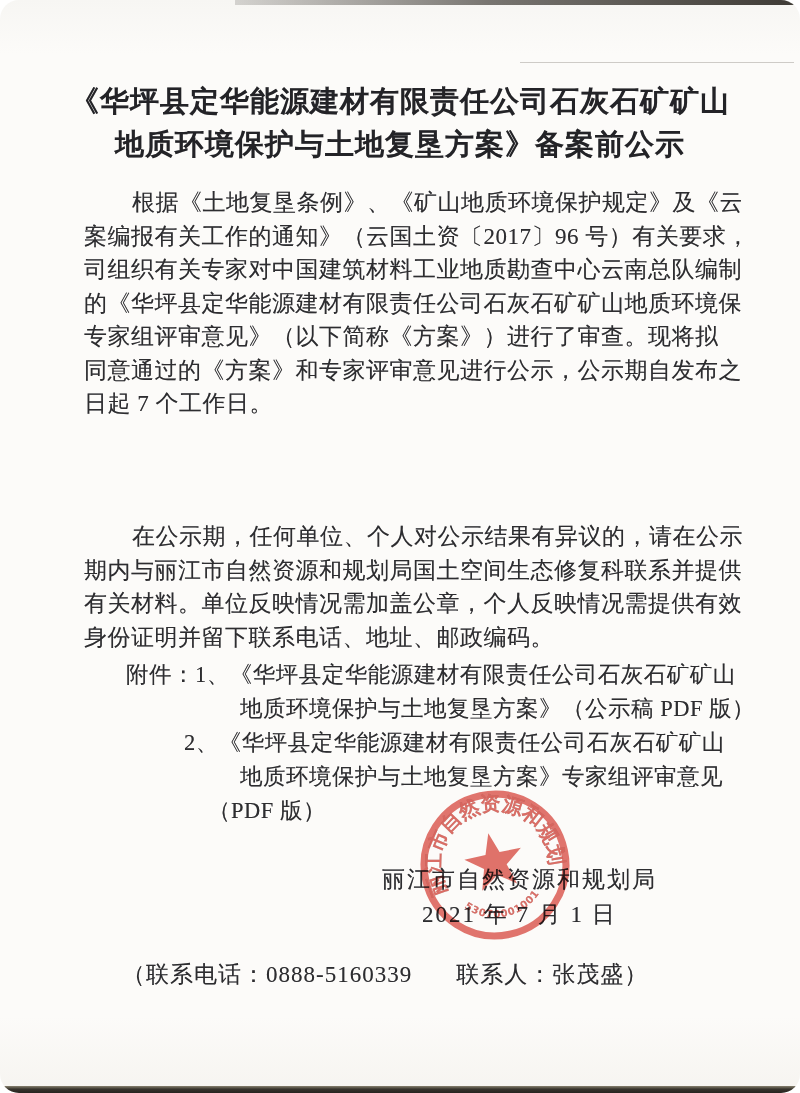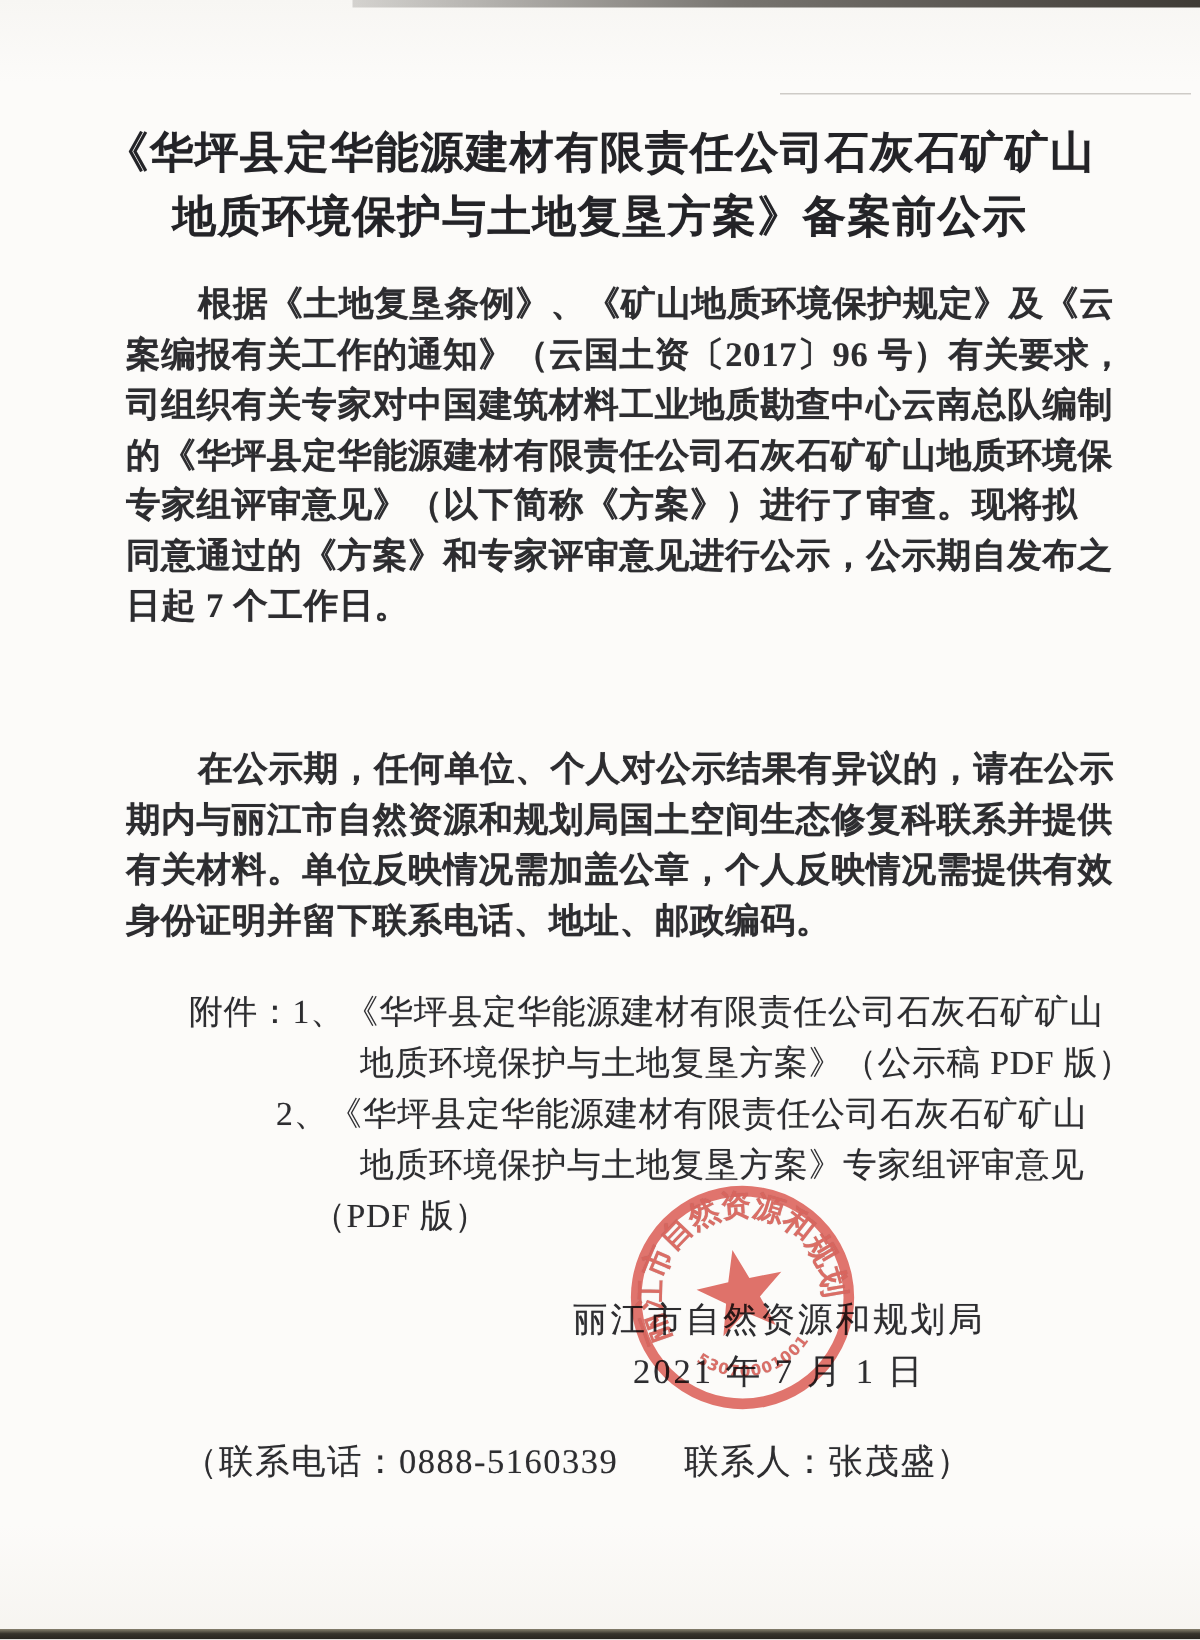--- a/index.html
+++ b/index.html
@@ -2,20 +2,21 @@
 <html><head>
 <meta charset="utf-8">
 <style>
   html,body { margin:0; padding:0; background:#ffffff; }
   .page {
     position:relative; width:800px; height:1093px; overflow:hidden;
     background:linear-gradient(180deg,#f7f6f3 0%, #fcfbf9 5%, #fcfbf9 93%, #f6f4f0 100%);
     font-family:"Liberation Serif","DejaVu Serif",serif;
     color:#2d2d30;
     text-shadow:0 0 0.5px rgba(40,40,45,0.38);
+    border-radius:19px;
   }
   
   .scan-band-top {
     position:absolute; top:0; left:235px; right:0; height:5px;
     background:linear-gradient(90deg, rgba(52,48,42,0.18), rgba(52,48,42,0.65) 45%, rgba(42,38,32,0.9));
   }
   .scan-line {
     position:absolute; top:62px; left:520px; right:6px; height:1px;
     background:rgba(150,145,138,0.45);
   }
@@ -26,23 +27,23 @@
   
   .title {
     position:absolute; top:80px; left:0; width:100%; margin:0;
     text-align:center;
     font-family:"DejaVu Sans","Liberation Sans",sans-serif;
     font-weight:900; font-size:29px; line-height:43px;
     color:#232327; letter-spacing:1px;
   }
   .tline { display:block; }
   
-  .para { position:absolute; left:84px; width:648px;font-weight:bold; }
+  .para { position:absolute; left:84px; width:648px; }
   .para1 { top:186px; }
-  .para2 { top:496px; }
+  .para2 { top:520px; }
   .line {
     height:33.5px; line-height:33.5px;
     font-size:23px; letter-spacing:0.5px; white-space:nowrap;
   }
   .indent { padding-left:48px; }
   
   .attach { position:absolute; top:660px; left:0; width:100%; }
   .aline {
     position:absolute; white-space:nowrap;
     font-size:22.5px; line-height:30px; letter-spacing:0.5px;

